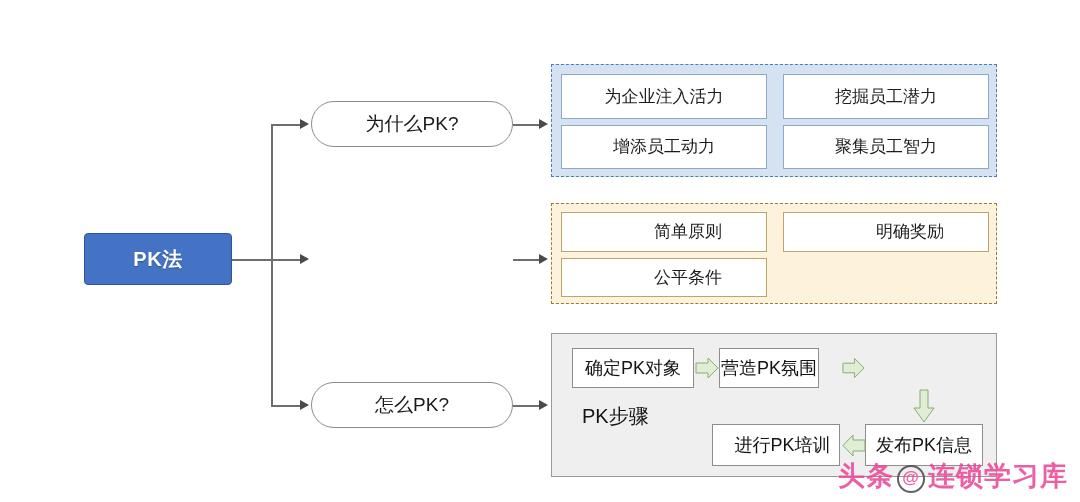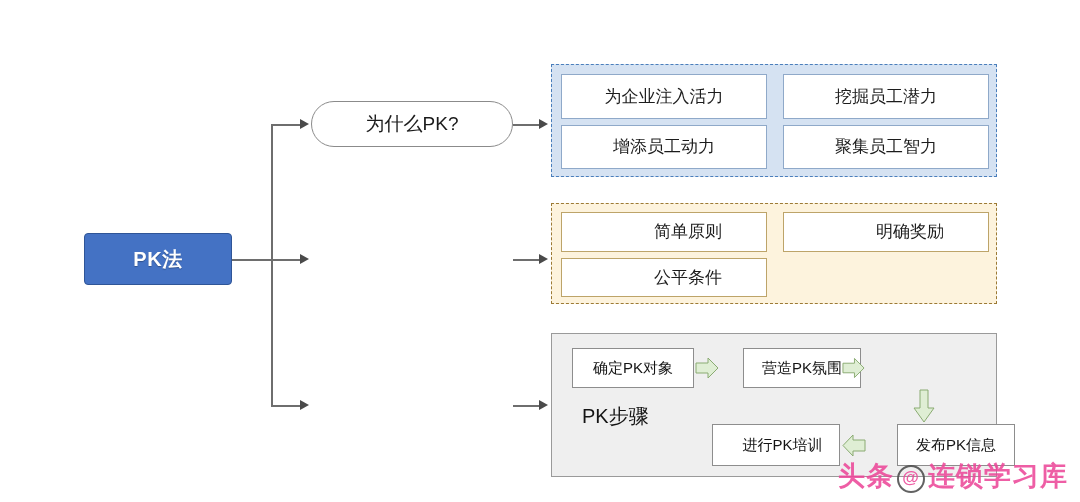--- a/index.html
+++ b/index.html
@@ -121,21 +121,21 @@
 
   
   .step-box {
     position: absolute;
     background: #ffffff;
     border: 1.3px solid #8d8d8d;
     box-sizing: border-box;
     display: flex;
     align-items: center;
     justify-content: center;
-    font-size: 15px;
+    font-size: 18px;
     color: #141414;
   }
   .steps-label {
     position: absolute;
     font-size: 20px;
     color: #141414;
   }
   .blockarrow { position: absolute; }
 
   
@@ -180,20 +180,23 @@
 
   <div class="conn conn-h" style="left:271px; top:259px; width:33px;"></div>
   <div class="arrow-right" style="left:300px; top:254px;"></div>
 
   <div class="conn conn-h" style="left:271px; top:405px; width:33px;"></div>
   <div class="arrow-right" style="left:300px; top:400px;"></div>
 
   <div class="q-node" style="left:311px; top:101px;">
     <span>为什么PK?</span>
   </div>
+  <div class="q-node" style="left:311px; top:382px;">
+    <span>怎么PK?</span>
+  </div>
 
   <div class="conn conn-h" style="left:513px; top:124px; width:30px;"></div>
   <div class="arrow-right" style="left:539px; top:119px;"></div>
 
   <div class="conn conn-h" style="left:513px; top:259px; width:30px;"></div>
   <div class="arrow-right" style="left:539px; top:254px;"></div>
 
   <div class="conn conn-h" style="left:513px; top:405px; width:30px;"></div>
   <div class="arrow-right" style="left:539px; top:400px;"></div>
 
@@ -212,24 +215,24 @@
       <div class="cell cell-cream">明确奖励</div>
       <div class="cell cell-cream">公平条件</div>
     </div>
   </div>
 
   <div class="panel panel-gray" style="left:551px; top:333px; width:446px; height:144px;">
 
     <div class="steps-label" style="left:30px; top:69px;">PK步骤</div>
 
     <div class="step-box" style="left:20px; top:14px; width:122px; height:40px;">确定PK对象</div>
-    <div class="step-box" style="left:167px; top:14px; width:118px; height:40px;margin-left:24px;">营造PK氛围</div>
+    <div class="step-box" style="left:167px; top:14px; width:100px; height:40px;">营造PK氛围</div>
 
     <div class="step-box" style="left:160px; top:90px; width:128px; height:42px;padding-left:13px;">进行PK培训</div>
-    <div class="step-box" style="left:313px; top:90px; width:118px; height:42px;margin-left:32px;">发布PK信息</div>
+    <div class="step-box" style="left:313px; top:90px; width:118px; height:42px;">发布PK信息</div>
 
     <svg class="blockarrow" style="left:143px; top:22px;" width="24" height="24" viewBox="0 0 24 24">
       <polygon points="1,7 13,7 13,2 23,12 13,22 13,17 1,17" fill="#dfeed4" stroke="#8aab72" stroke-width="1"></polygon>
     </svg>
 
     <svg class="blockarrow" style="left:290px; top:22px;" width="23" height="24" viewBox="0 0 24 24">
       <polygon points="1,7 13,7 13,2 23,12 13,22 13,17 1,17" fill="#dfeed4" stroke="#8aab72" stroke-width="1"></polygon>
     </svg>
 
     <svg class="blockarrow" style="left:360px; top:55px;" width="24" height="34" viewBox="0 0 24 34">

